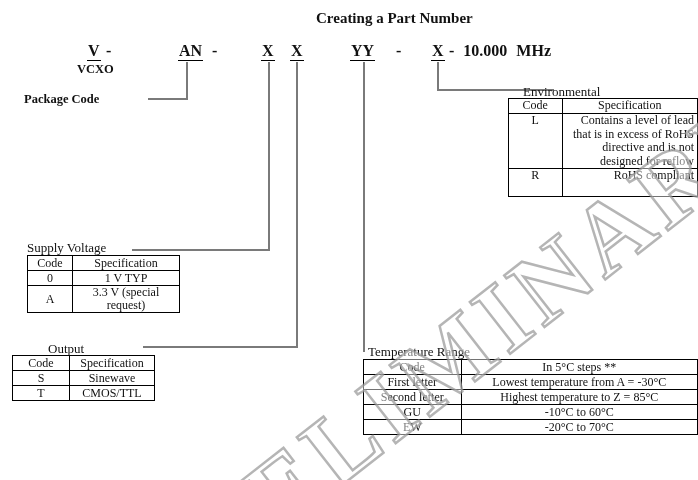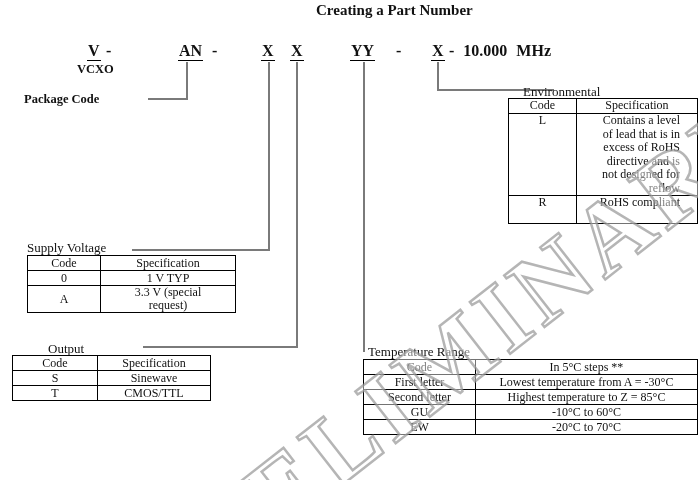--- a/index.html
+++ b/index.html
@@ -1,35 +1,35 @@
 <!DOCTYPE html>
 <html><head>
 <meta charset="utf-8">
 <style>
   html,body{margin:0;padding:0;}
   body{width:698px;height:480px;background:#ffffff;position:relative;overflow:hidden;
        font-family:"Liberation Serif", serif;color:#111;}
   .page{position:absolute;left:0;top:0;width:698px;height:480px;overflow:hidden;background:#fff;}
 
-  .title{position:absolute;left:316px;top:2px;font-size:15px;font-weight:bold;white-space:nowrap;}
+  .title{position:absolute;left:316px;top:10px;font-size:15px;font-weight:bold;white-space:nowrap;}
 
   
   .pn{position:absolute;top:43px;font-size:16px;font-weight:bold;line-height:16px;white-space:nowrap;}
   .pn.u{border-bottom:1.6px solid #000;padding:0 1px 1px 1px;display:inline-block;}
   .freq{word-spacing:5px;}
   .caption{position:absolute;font-weight:bold;font-size:12.5px;line-height:16px;white-space:nowrap;}
 
   
   .ln{position:absolute;background:#7a7a7a;}
 
   
   .lbl{position:absolute;font-weight:normal;font-size:13px;white-space:nowrap;}
   .tbl{position:absolute;}
   .tbl table{border-collapse:collapse;border:1.5px solid #000;background:transparent;}
-  .tbl td{border:1px solid #000;padding:0 17px;height:14px;line-height:13px;
+  .tbl td{border:1px solid #000;padding:0 3px;height:14px;line-height:13px;
           font-size:12px;text-align:center;font-family:"Liberation Serif", serif;}
   .sv td:nth-child(1){width:38px;}
   .sv td:nth-child(2){width:100px;}
   .out td:nth-child(1){width:50px;}
   .out td:nth-child(2){width:78px;}
   .temp td:nth-child(1){width:92px;}
   .temp td:nth-child(2){width:234px;margin-left:27px;}
   .env td{vertical-align:top;}
   .env td:nth-child(1){width:47px;}
   .env td:nth-child(2){width:130px;text-align:right;line-height:13.5px;}

